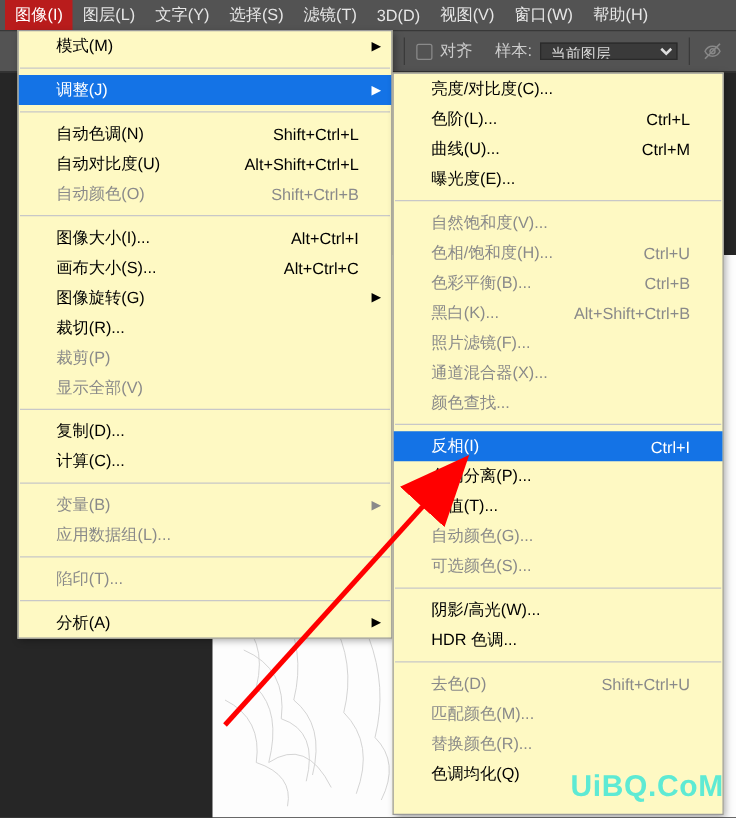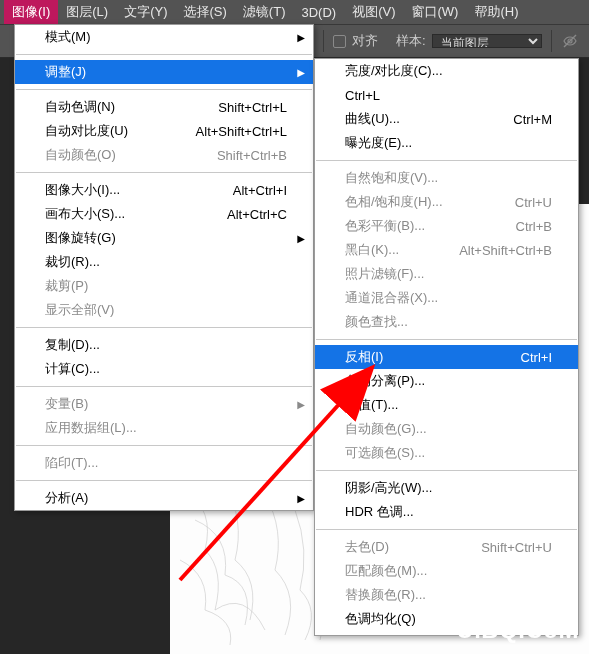--- a/index.html
+++ b/index.html
@@ -18,21 +18,21 @@
     display: flex;
     height: 24px;
     align-items: center;
     padding-left: 4px;
   }
   .menubar-item {
     padding: 3px 8px;
     cursor: default;
   }
   .menubar-item.active {
-    background: #be185d;
+    background: #b91c1c;
     color: #fff;
   }
   .toolbar {
     position: absolute;
     top: 24px;
     left: 0;
     right: 0;
     height: 34px;
     background: #535353;
     border-top: 1px solid #383838;
@@ -89,36 +89,36 @@
   .sketch {
     position:absolute;
     top:480px; left:175px;
     width:160px; height:170px;
     opacity:0.35;
   }
   .sketch path { stroke:#777; stroke-width:0.7; fill:none; }
 
   .dropdown {
     position: absolute;
-    background: #ffffff;
+    background: #fef9c3;
     border: 1px solid #9a9a9a;
     box-shadow: 2px 2px 6px rgba(0,0,0,0.35);
     font-size: 13px;
     color: #000;
   }
   .dropdown.main {
     top: 24px;
     left: 14px;
     width: 300px;
   }
   .dropdown.sub {
     top: 58px;
     left: 314px;
     width: 265px;
-    padding-bottom:4px;
+    padding-bottom:20px;
   }
   .menu-row {
     display: flex;
     align-items: center;
     height: 24px;
     padding: 0 26px 0 30px;
     position: relative;
     cursor: default;
   }
   .menu-row.highlight {
@@ -153,21 +153,21 @@
     left: 150px;
     width: 260px;
     height: 520px;
     pointer-events: none;
   }
   .watermark {
     position:absolute;
     right:10px; bottom:10px;
     font-size:24px;
     font-weight:600;
-    color:#ffffff;
+    color:#5eead4;
     font-family: Arial, sans-serif;
     letter-spacing:0.5px;
   }
 </style>
 </head>
 <body>
 
 <div class="menubar">
     <div class="menubar-item active">图像(I)</div>
     <div class="menubar-item">图层(L)</div>
@@ -282,20 +282,21 @@
       <span class="menu-label">分析(A)</span>
       <span class="menu-arrow">▶</span>
     </div>
   </div>
 
 <div class="dropdown sub" id="sub-menu">
     <div class="menu-row">
       <span class="menu-label">亮度/对比度(C)...</span>
     </div>
     <div class="menu-row">
+      <span class="menu-label">色阶(L)...</span>
       <span class="menu-shortcut">Ctrl+L</span>
     </div>
     <div class="menu-row">
       <span class="menu-label">曲线(U)...</span>
       <span class="menu-shortcut">Ctrl+M</span>
     </div>
     <div class="menu-row">
       <span class="menu-label">曝光度(E)...</span>
     </div>
     <div class="menu-sep"></div>

